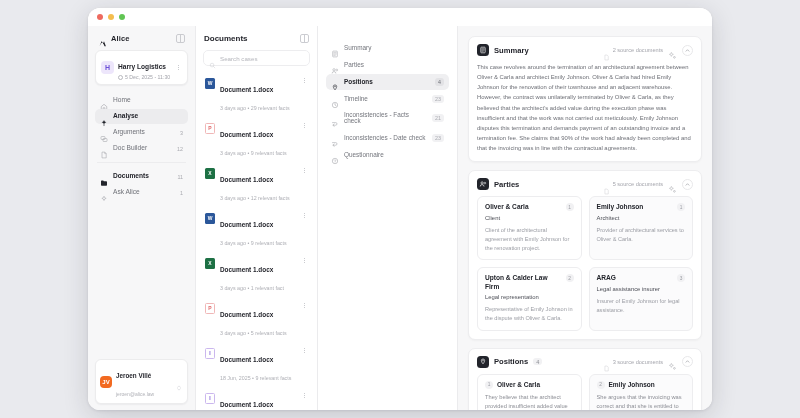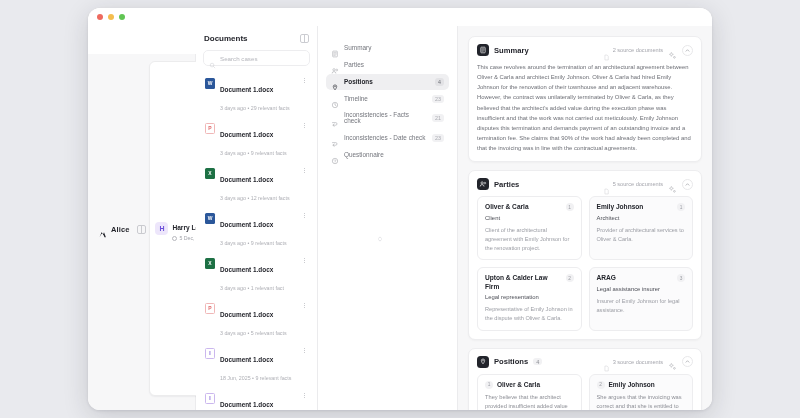--- a/index.html
+++ b/index.html
@@ -39,23 +39,22 @@
 
   .body { flex: 1; display: flex; min-height: 0; }
 
   
   .sidebar {
     width: 108px;
     flex: 0 0 108px;
     background: #f7f7f8;
     border-right: 1px solid #ebebed;
     display: flex;
-    flex-direction: row;
+    flex-direction: column;
     padding: 7px 7px 6px 7px;
-    margin-top: 28px;
   }
   .brand-row {
     display: flex; align-items: center; gap: 4px;
     padding: 1px 3px 7px 3px;
   }
   .brand-mark { width: 9px; height: 9px; flex: 0 0 9px; }
   .brand-name { font-size: 7.5px; font-weight: 700; color: #1f2027; letter-spacing: .1px; }
   .brand-spacer { flex: 1; }
   .panel-toggle-ic {
     width: 9px; height: 9px; border: 1px solid #c3c4c9; border-radius: 2px;

